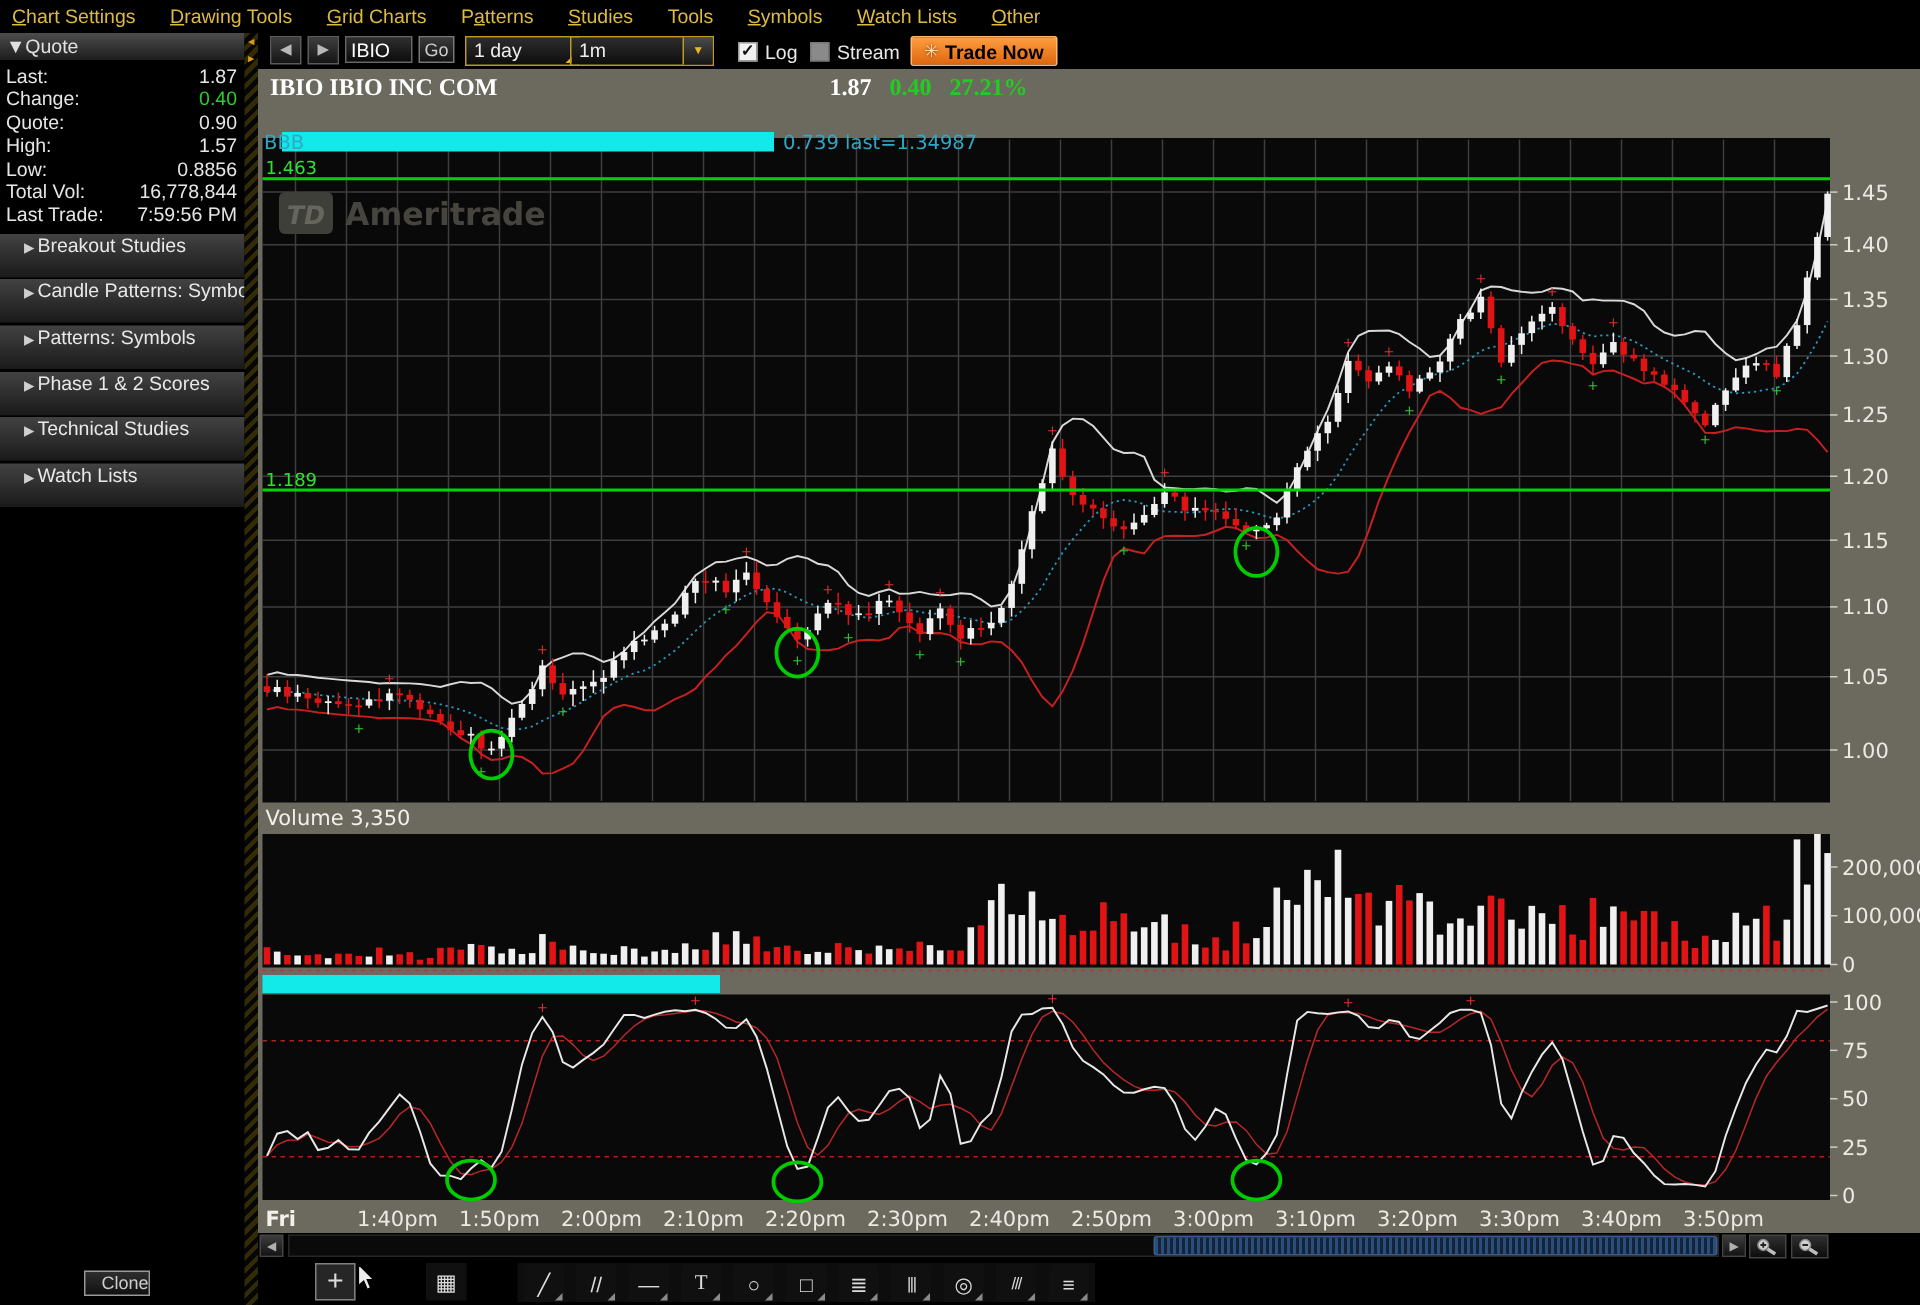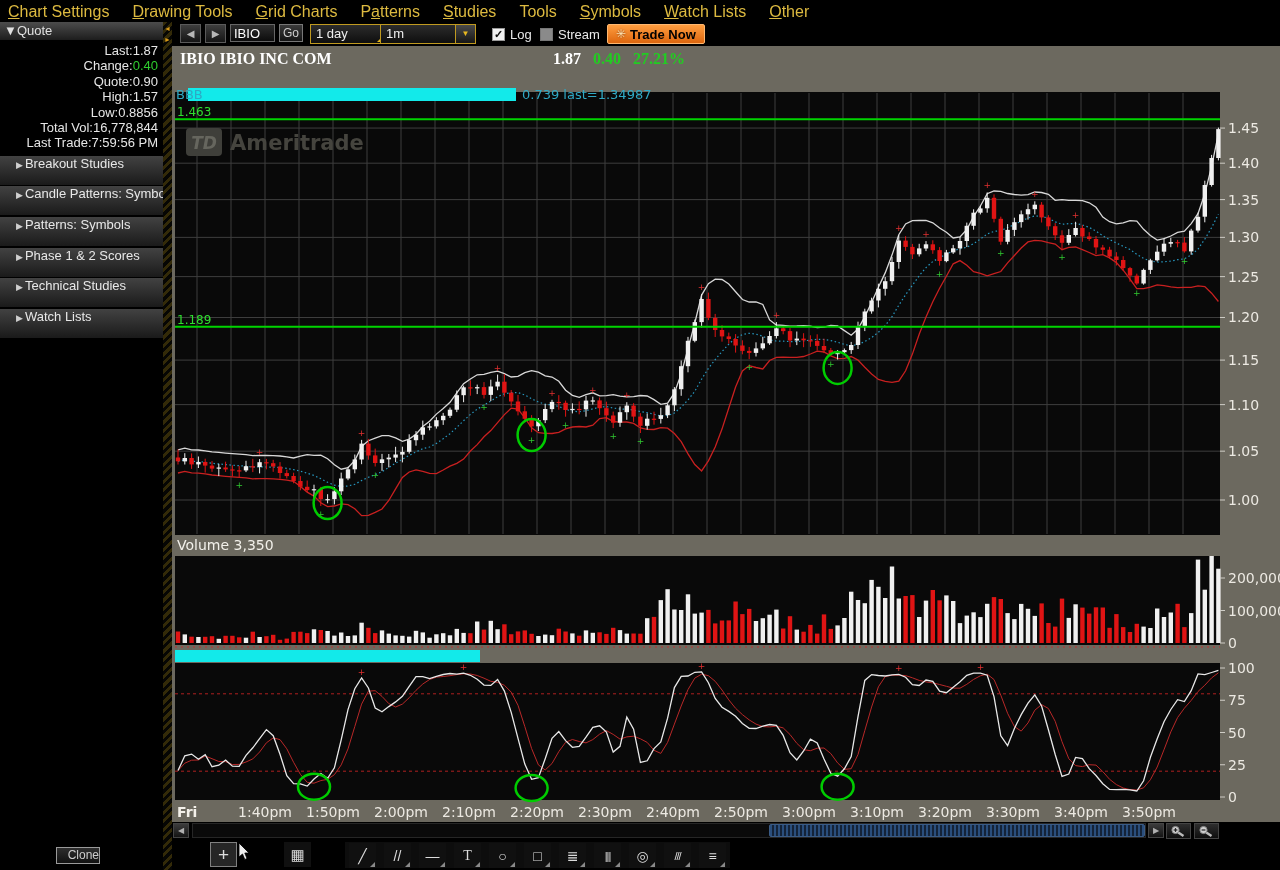--- a/index.html
+++ b/index.html
@@ -1,28 +1,28 @@
 <!DOCTYPE html>
 <html><head>
 <meta charset="utf-8">
 <style>
   *{margin:0;padding:0;box-sizing:border-box}
   html,body{width:1280px;height:870px;overflow:hidden;background:#000;
     font-family:"Liberation Sans",sans-serif;-webkit-font-smoothing:antialiased}
   
   .menubar{position:absolute;top:0;left:0;width:1280px;height:22px;background:#000;
-    display:flex;gap:23px;padding:3px 0 0 8px;font-size:16px;color:#ddba40;white-space:nowrap}
+    display:flex;gap:23px;padding:3px 0 0 8px;font-size:13px;color:#ddba40;white-space:nowrap}
   .menu-item{cursor:default}
   .menu-item u{text-decoration:underline}
   
   .sidebar{position:absolute;top:22px;left:0;width:163px;height:848px;background:#000;color:#e6e6e6}
   .qheader{height:19px;line-height:18px;background:linear-gradient(#4c4c4c,#1d1d1d);
     padding:0 4px;font-size:13px;color:#e0e0e0;border-bottom:1px solid #000}
   .qrows{padding-top:2px}
-  .qrow{display:flex;justify-content:flex-end;padding:0 5px 0 4px;font-size:13px;
+  .qrow{display:flex;justify-content:space-between;padding:0 5px 0 4px;font-size:13px;
     height:15.4px;line-height:15.4px}
   .qrow .green{color:#2ecc2e}
   .sections{margin-top:5px}
   .section{height:29px;line-height:15.6px;margin-bottom:1.6px;
     background:linear-gradient(#424242,#1a1a1a);font-size:13px;color:#e8e8e8;
     padding-left:16px;white-space:nowrap;overflow:hidden}
   .section .tri{font-size:9px;color:#cfcfcf;margin-right:2px}
   .clone-btn{position:absolute;top:825px;left:56px;width:44px;height:17px;
     background:linear-gradient(#2e2e2e,#111);border:1px solid #9a9a9a;color:#ccc;
     font-size:12px;text-align:right;line-height:15px}

